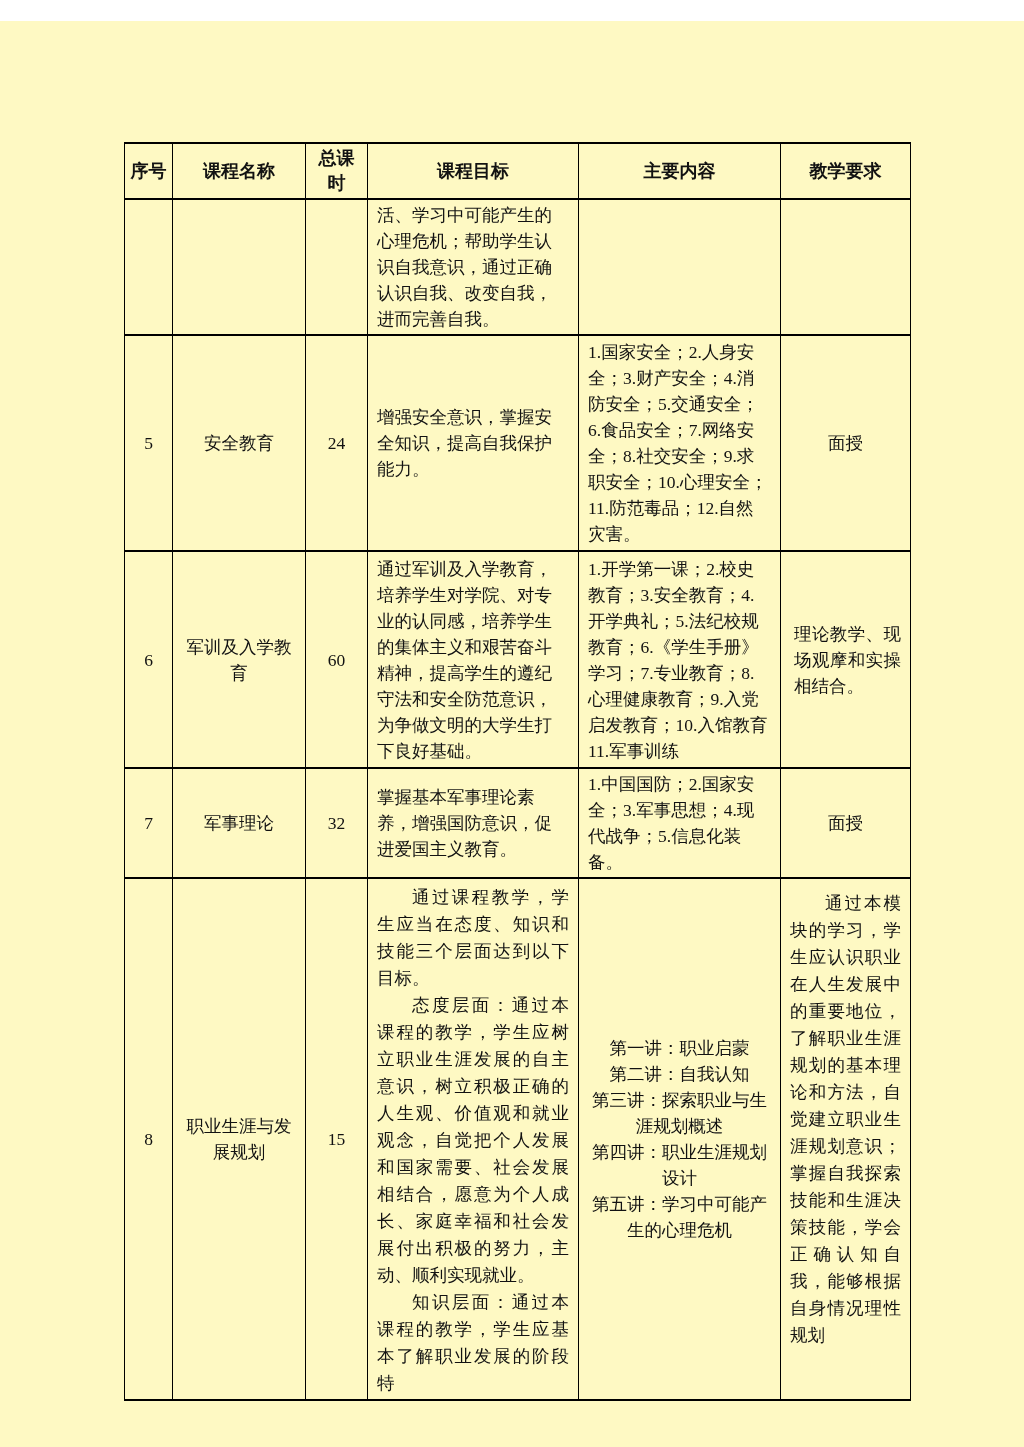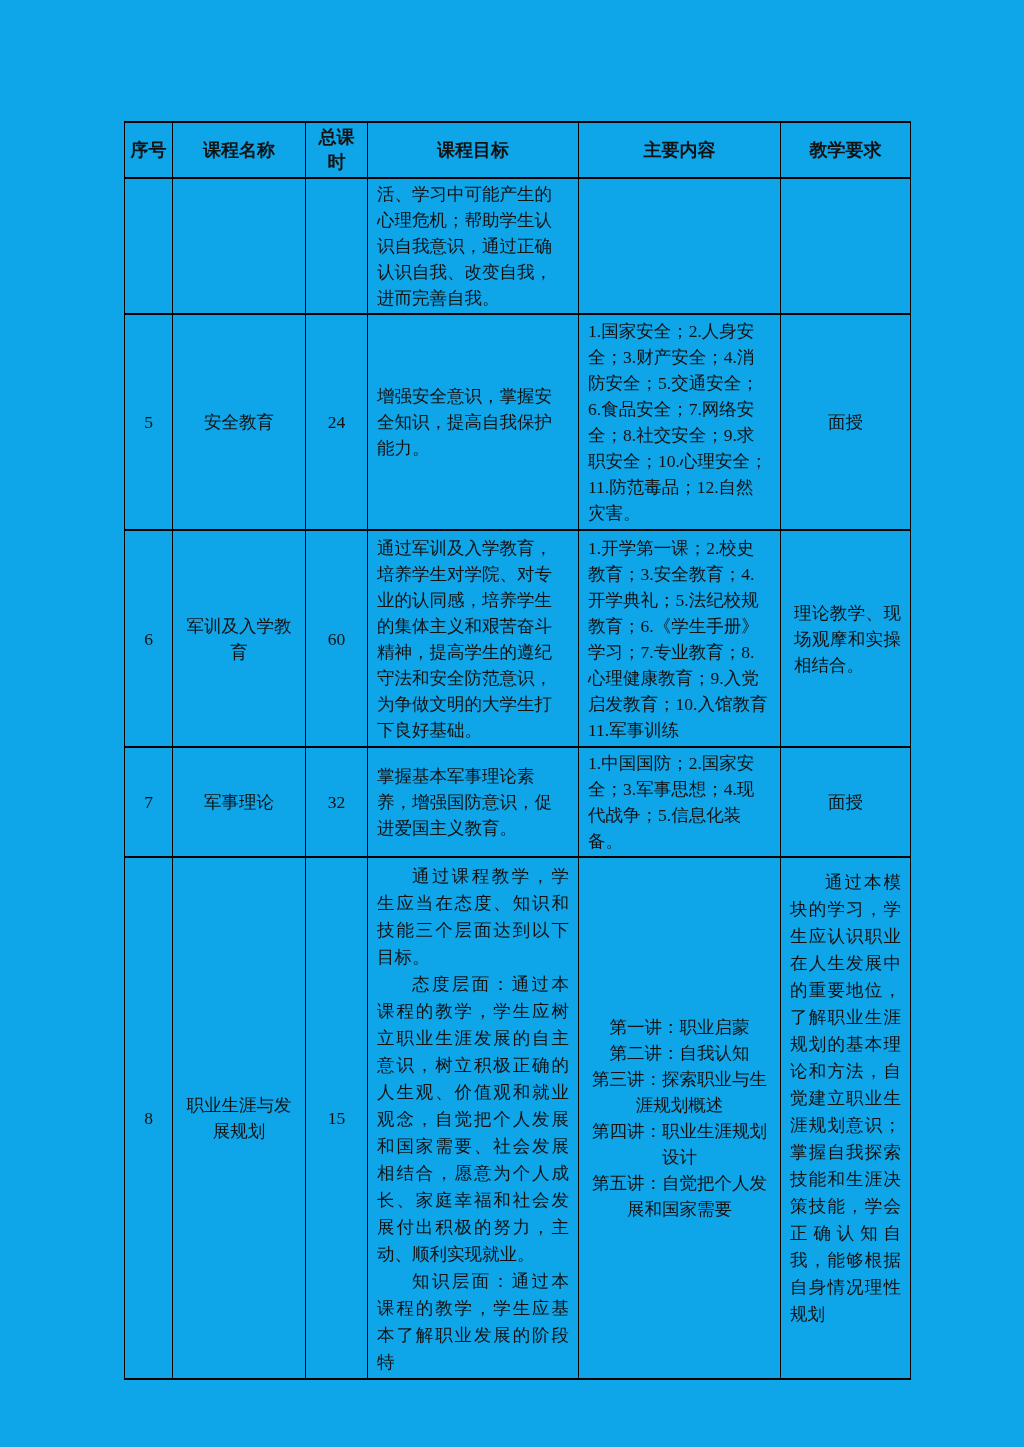--- a/index.html
+++ b/index.html
@@ -8,21 +8,22 @@
     width: 1024px;
     height: 1447px;
     background: #ffffff;
     position: relative;
     font-family: "Liberation Serif", "DejaVu Serif", serif;
     color: #121212;
   }
   .page {
     position: absolute;
     inset: 0;
-    background: #0ea5e9;
+    background: #fef9c3;
+    margin-top: 21px;
   }
   table.doc-table {
     position: absolute;
     left: 124px;
     top: 121px;
     width: 786px;
     border-collapse: collapse;
     table-layout: fixed;
   }
   .doc-table th, .doc-table td {
@@ -142,21 +143,21 @@
         <td class="c-obj">
             <div class="para">通过课程教学，学生应当在态度、知识和技能三个层面达到以下目标。</div>
             <div class="para">态度层面：通过本课程的教学，学生应树立职业生涯发展的自主意识，树立积极正确的人生观、价值观和就业观念，自觉把个人发展和国家需要、社会发展相结合，愿意为个人成长、家庭幸福和社会发展付出积极的努力，主动、顺利实现就业。</div>
             <div class="para">知识层面：通过本课程的教学，学生应基本了解职业发展的阶段特</div>
           </td>
         <td class="c-content">
             <div class="line">第一讲：职业启蒙</div>
             <div class="line">第二讲：自我认知</div>
             <div class="line">第三讲：探索职业与生涯规划概述</div>
             <div class="line">第四讲：职业生涯规划设计</div>
-            <div class="line">第五讲：自觉把个人发展和国家需要</div>
+            <div class="line">第五讲：学习中可能产生的心理危机</div>
           </td>
         <td class="c-req">
             <div class="para">通过本模块的学习，学生应认识职业在人生发展中的重要地位，了解职业生涯规划的基本理论和方法，自觉建立职业生涯规划意识；掌握自我探索技能和生涯决策技能，学会正确认知自我，能够根据自身情况理性规划</div>
           </td>
       </tr>
     </tbody>
   </table>
 </div>
 
 </body></html>

